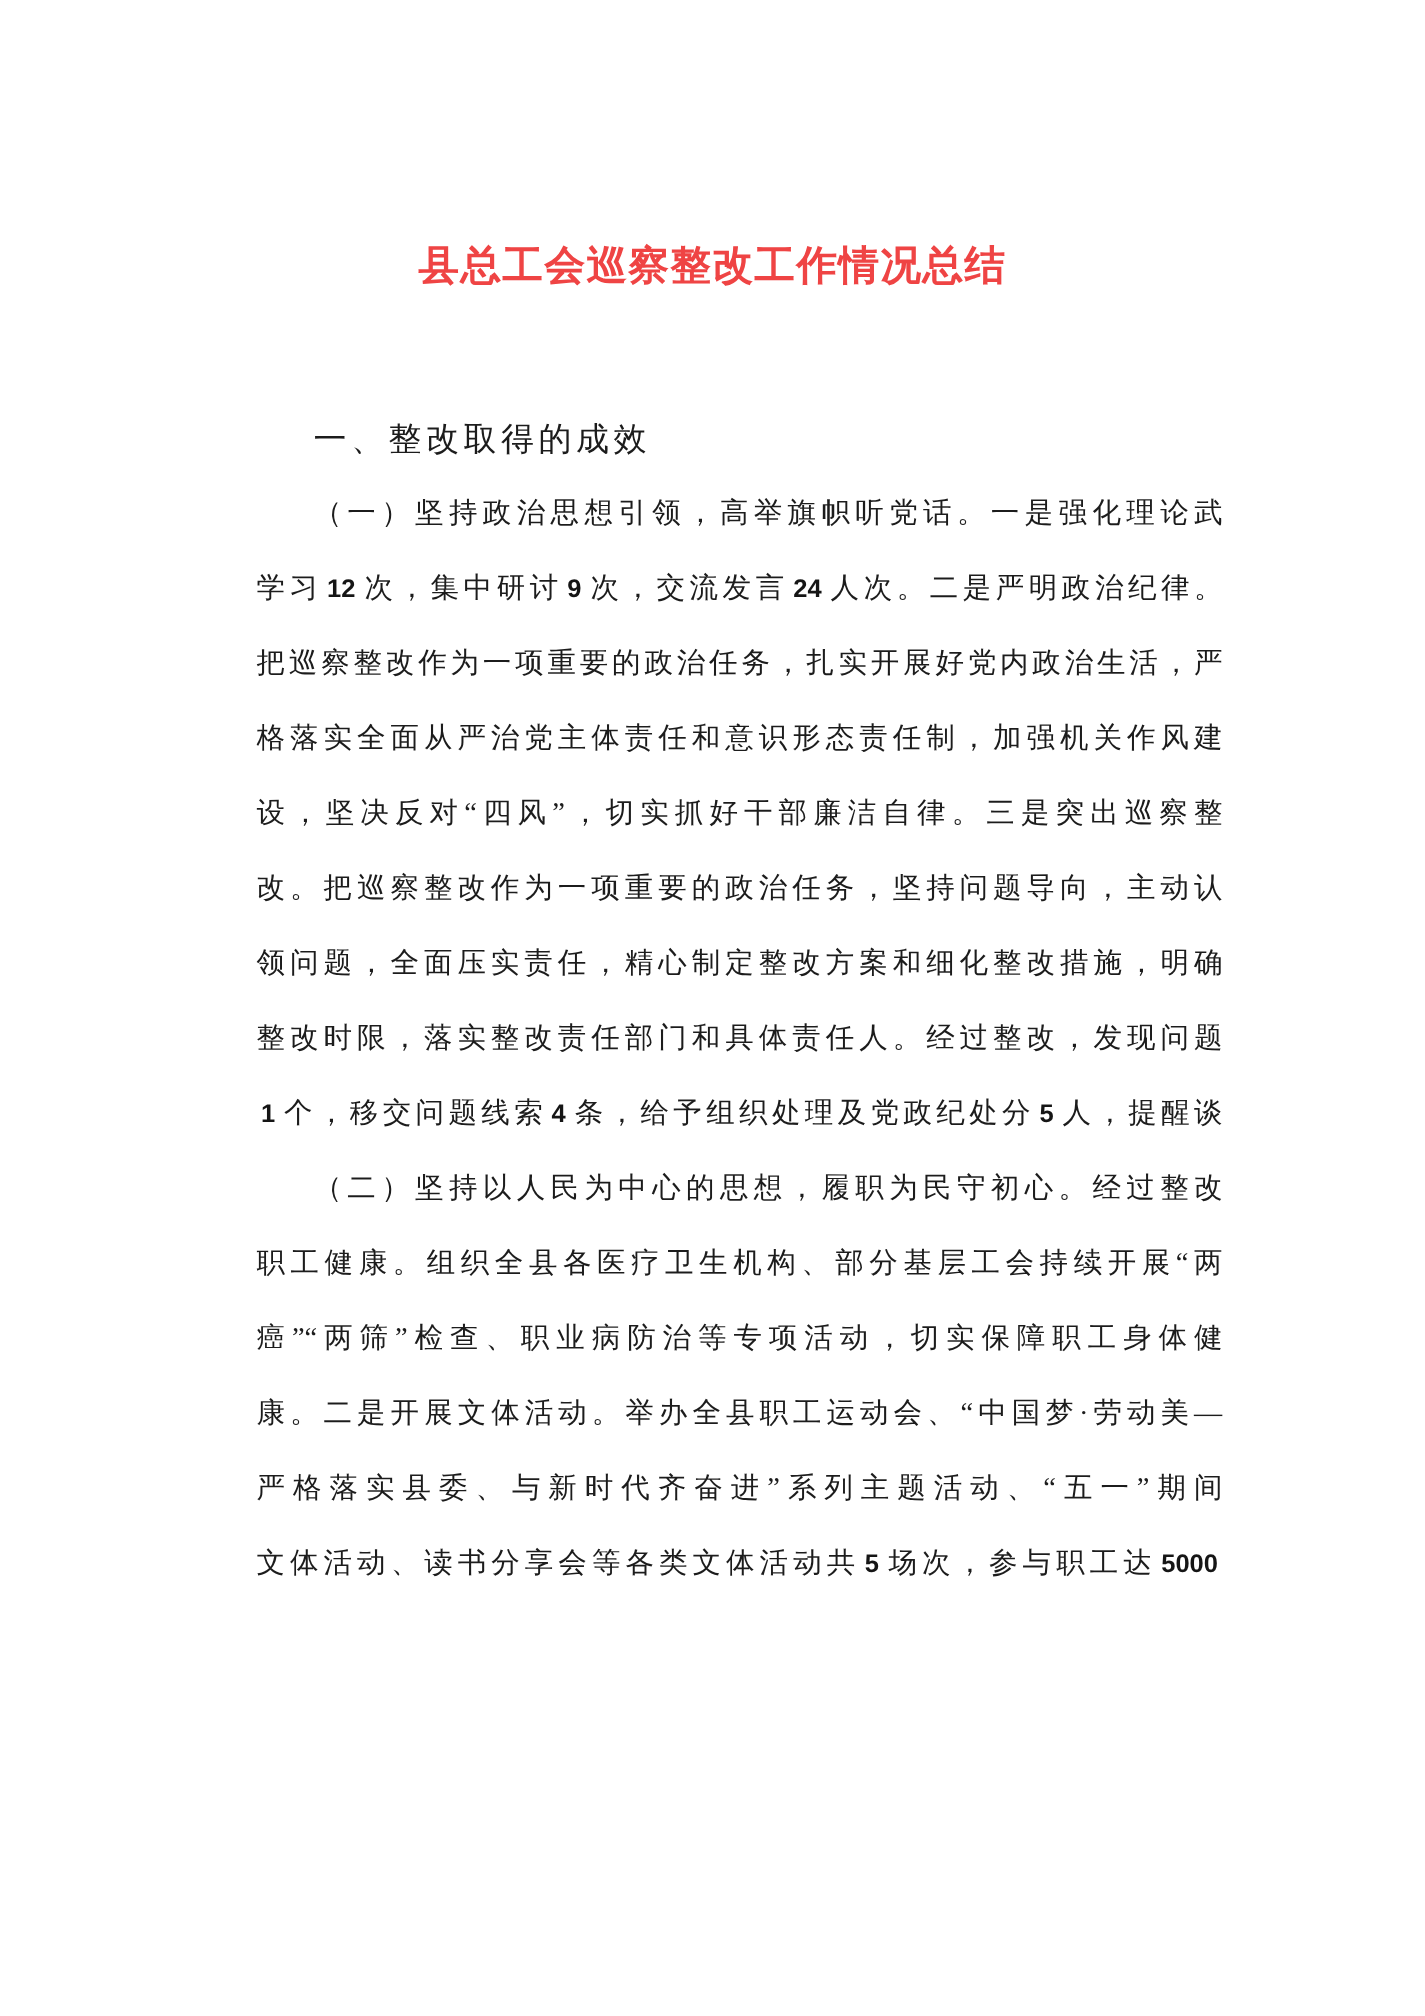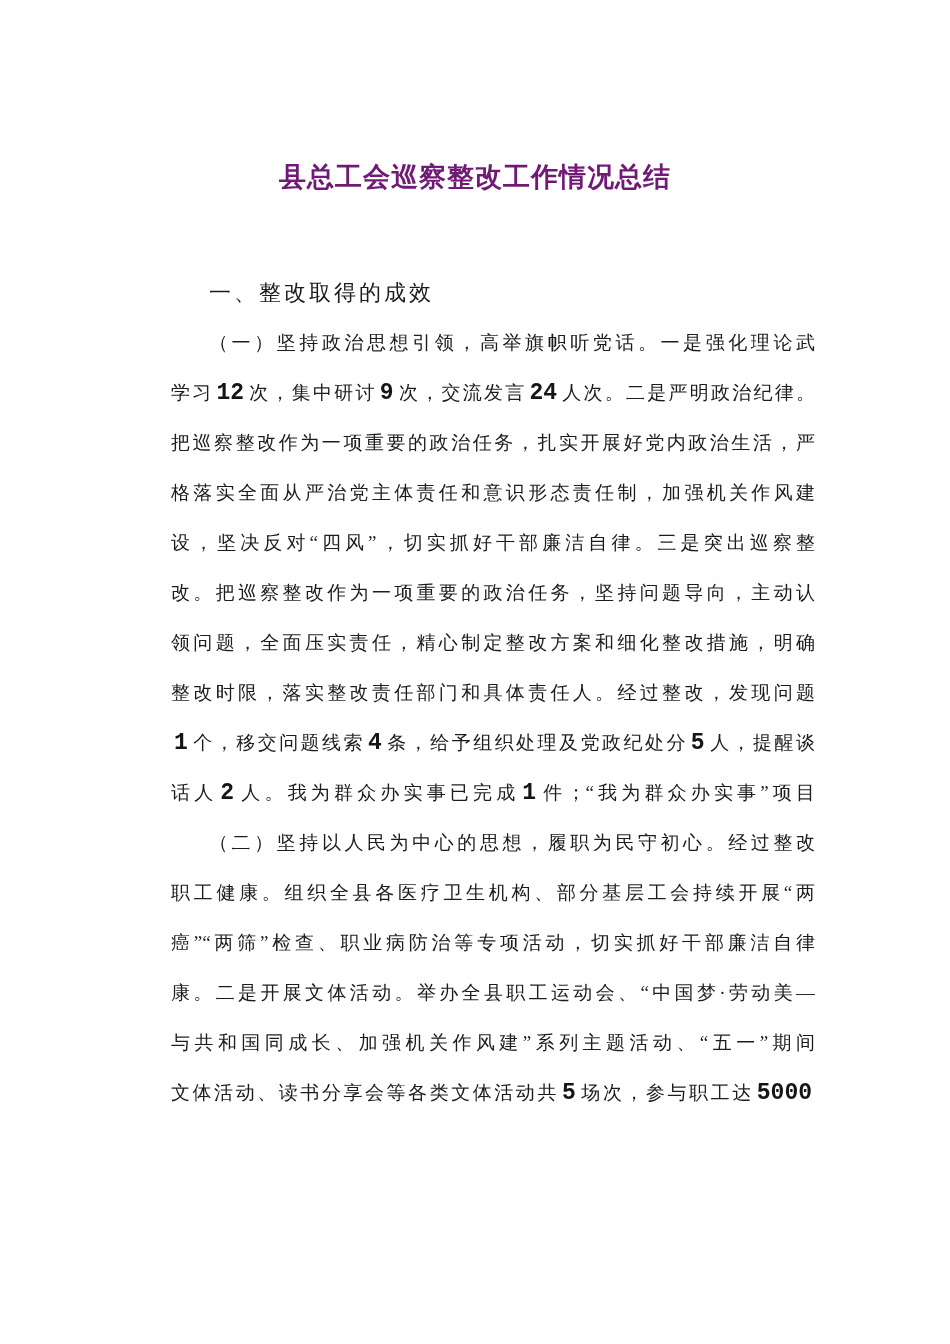--- a/index.html
+++ b/index.html
@@ -17,21 +17,21 @@
   .title {
     position: absolute;
     top: 159px; left: 0;
     width: 950px; margin: 0;
     text-align: center;
     font-family: "Liberation Serif", "DejaVu Serif", serif;
     font-weight: bold;
     font-size: 27px;
     line-height: 37px;
     letter-spacing: 1px;
-    color: #701a75;
+    color: #ef4444;
   }
   .doc-body {
     position: absolute;
     left: 143px; top: 268px;
     width: 672px;
     color: #1c1c1c;
     font-size: 19px;
   }
   .line {
     height: 50px;
@@ -43,23 +43,23 @@
     margin-left: 28px;
   }
   .heading-line {
     font-size: 22px;
     letter-spacing: 3px;
     text-align-last: left;
   }
   .indent { text-indent: 38px; }
   .par-last { text-align-last: left; }
   .num {
-    font-family: Liberation Mono, monospace;
+    font-family: Liberation Sans, sans-serif;
     font-weight: 600;
-    font-size: 23px;
+    font-size: 17px;
     padding: 0 3px;
     color: #151515;
   }
 </style>
 </head>
 <body>
 
 <div class="page">
 
   <h1 class="title">县总工会巡察整改工作情况总结</h1>
@@ -71,26 +71,25 @@
     <div class="paragraph">
       <div class="line indent">（一）坚持政治思想引领，高举旗帜听党话。一是强化理论武</div>
       <div class="line">学习<span class="num">12</span>次，集中研讨<span class="num">9</span>次，交流发言<span class="num">24</span>人次。二是严明政治纪律。</div>
       <div class="line">把巡察整改作为一项重要的政治任务，扎实开展好党内政治生活，严</div>
       <div class="line">格落实全面从严治党主体责任和意识形态责任制，加强机关作风建</div>
       <div class="line">设，坚决反对“四风”，切实抓好干部廉洁自律。三是突出巡察整</div>
       <div class="line">改。把巡察整改作为一项重要的政治任务，坚持问题导向，主动认</div>
       <div class="line">领问题，全面压实责任，精心制定整改方案和细化整改措施，明确</div>
       <div class="line">整改时限，落实整改责任部门和具体责任人。经过整改，发现问题</div>
       <div class="line"><span class="num">1</span>个，移交问题线索<span class="num">4</span>条，给予组织处理及党政纪处分<span class="num">5</span>人，提醒谈</div>
-      <div class="line">话人<span class="num">2</span>人。我为群众办实事已完成<span class="num">1</span>件；“我为群众办实事”项目</div>
     </div>
 
     <div class="paragraph">
       <div class="line indent">（二）坚持以人民为中心的思想，履职为民守初心。经过整改</div>
       <div class="line">职工健康。组织全县各医疗卫生机构、部分基层工会持续开展“两</div>
-      <div class="line">癌”“两筛”检查、职业病防治等专项活动，切实抓好干部廉洁自律</div>
+      <div class="line">癌”“两筛”检查、职业病防治等专项活动，切实保障职工身体健</div>
       <div class="line">康。二是开展文体活动。举办全县职工运动会、“中国梦·劳动美—</div>
-      <div class="line">与共和国同成长、加强机关作风建”系列主题活动、“五一”期间</div>
+      <div class="line">严格落实县委、与新时代齐奋进”系列主题活动、“五一”期间</div>
       <div class="line">文体活动、读书分享会等各类文体活动共<span class="num">5</span>场次，参与职工达<span class="num">5000</span></div>
     </div>
 
   </div>
 </div>
 
 </body></html>

